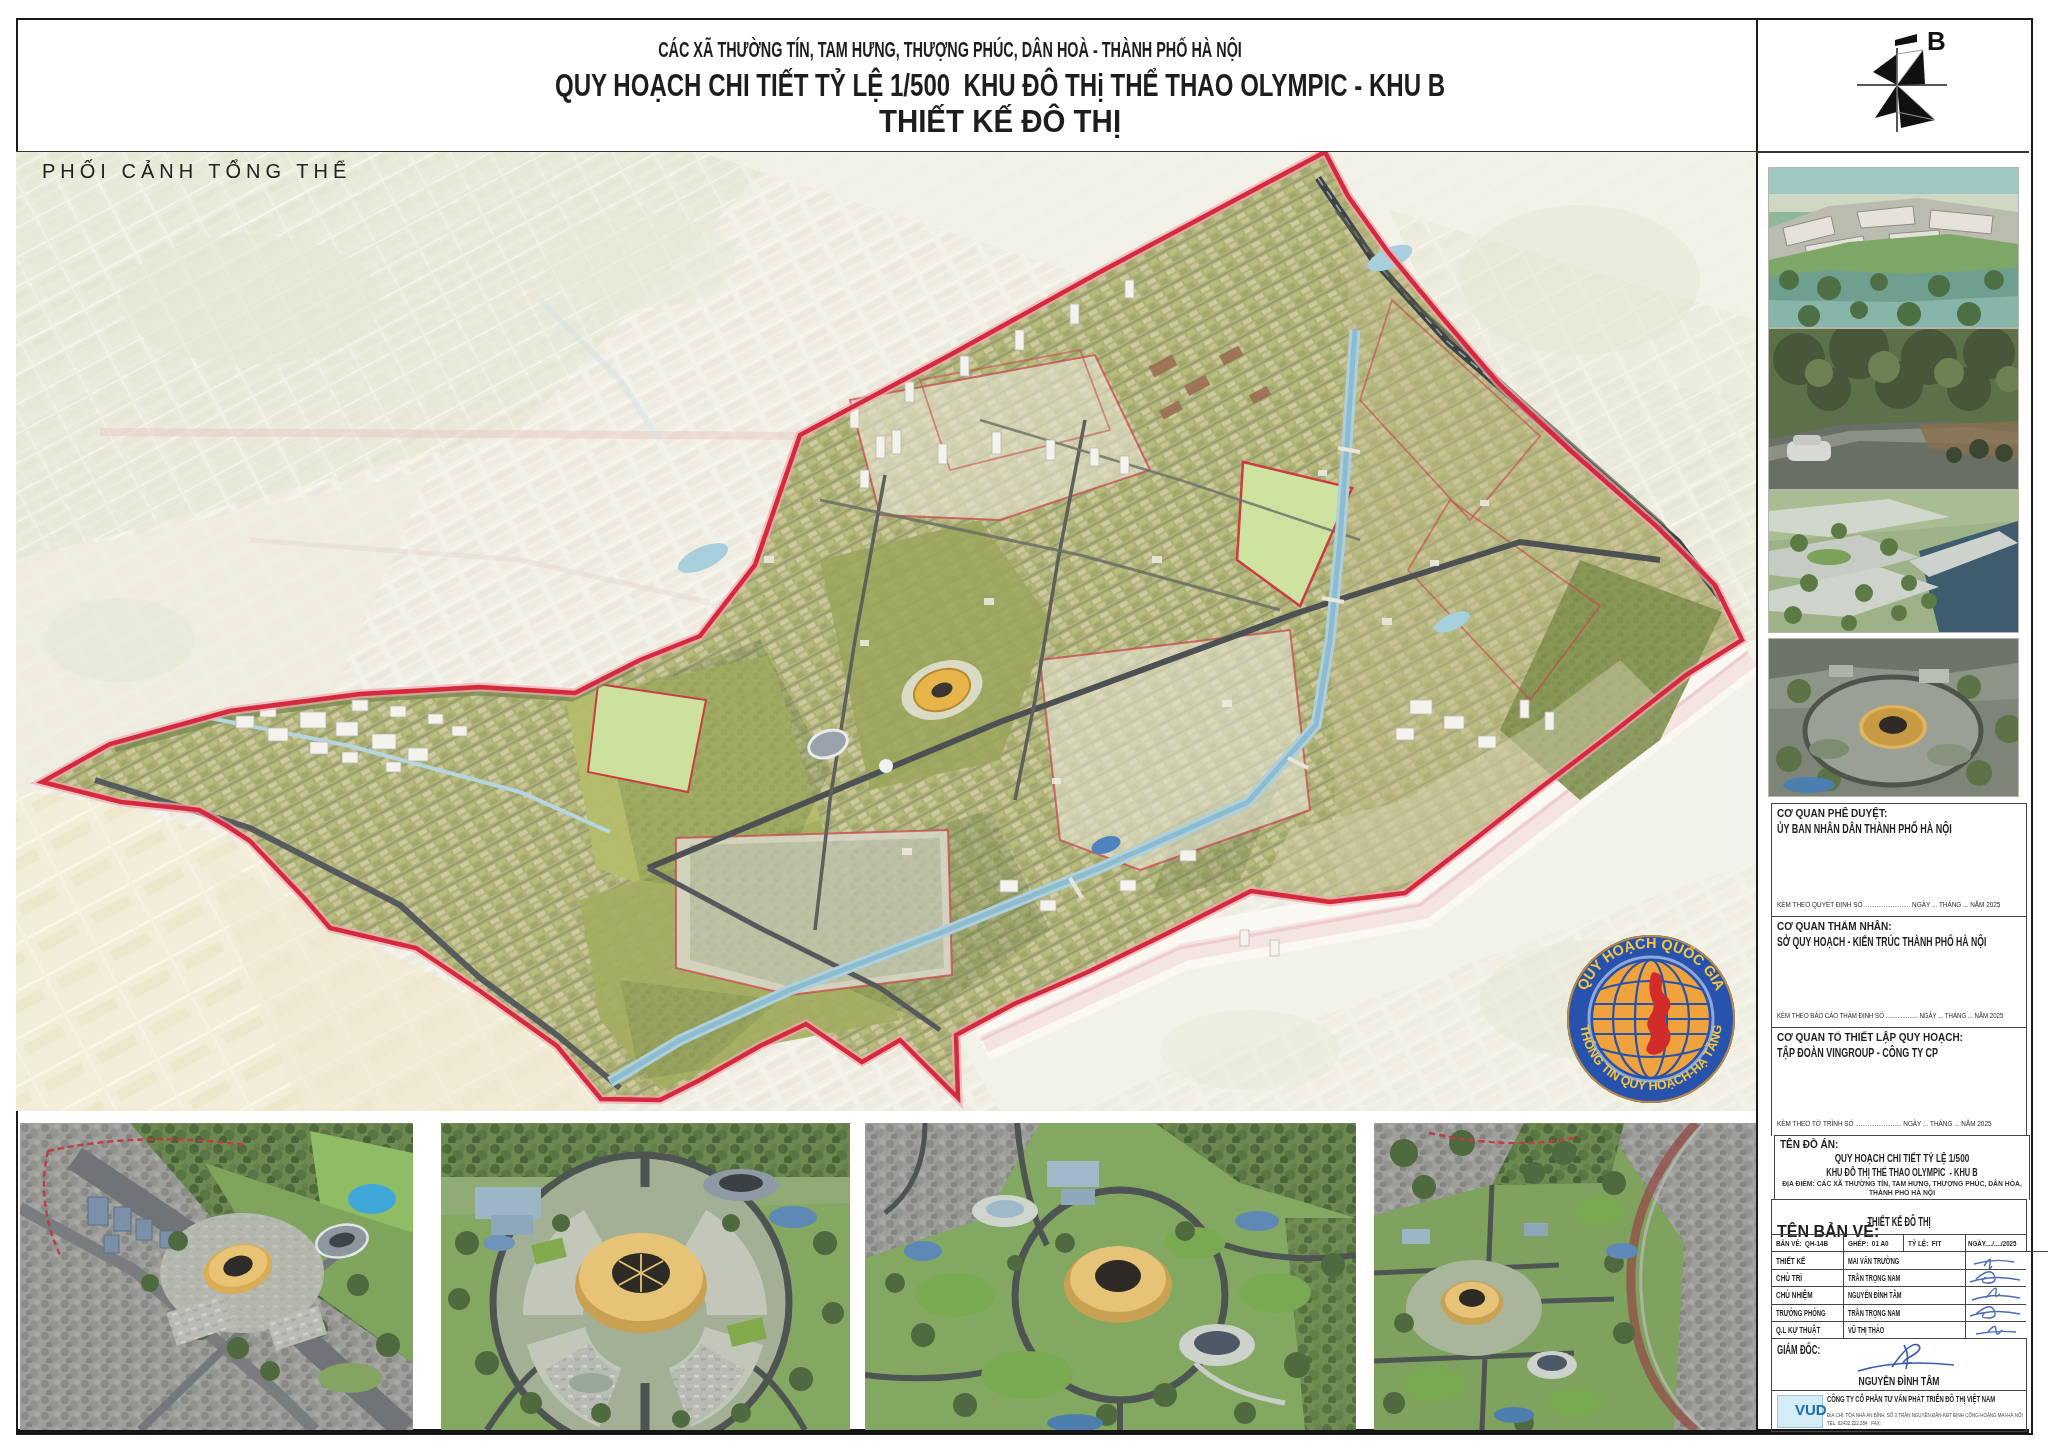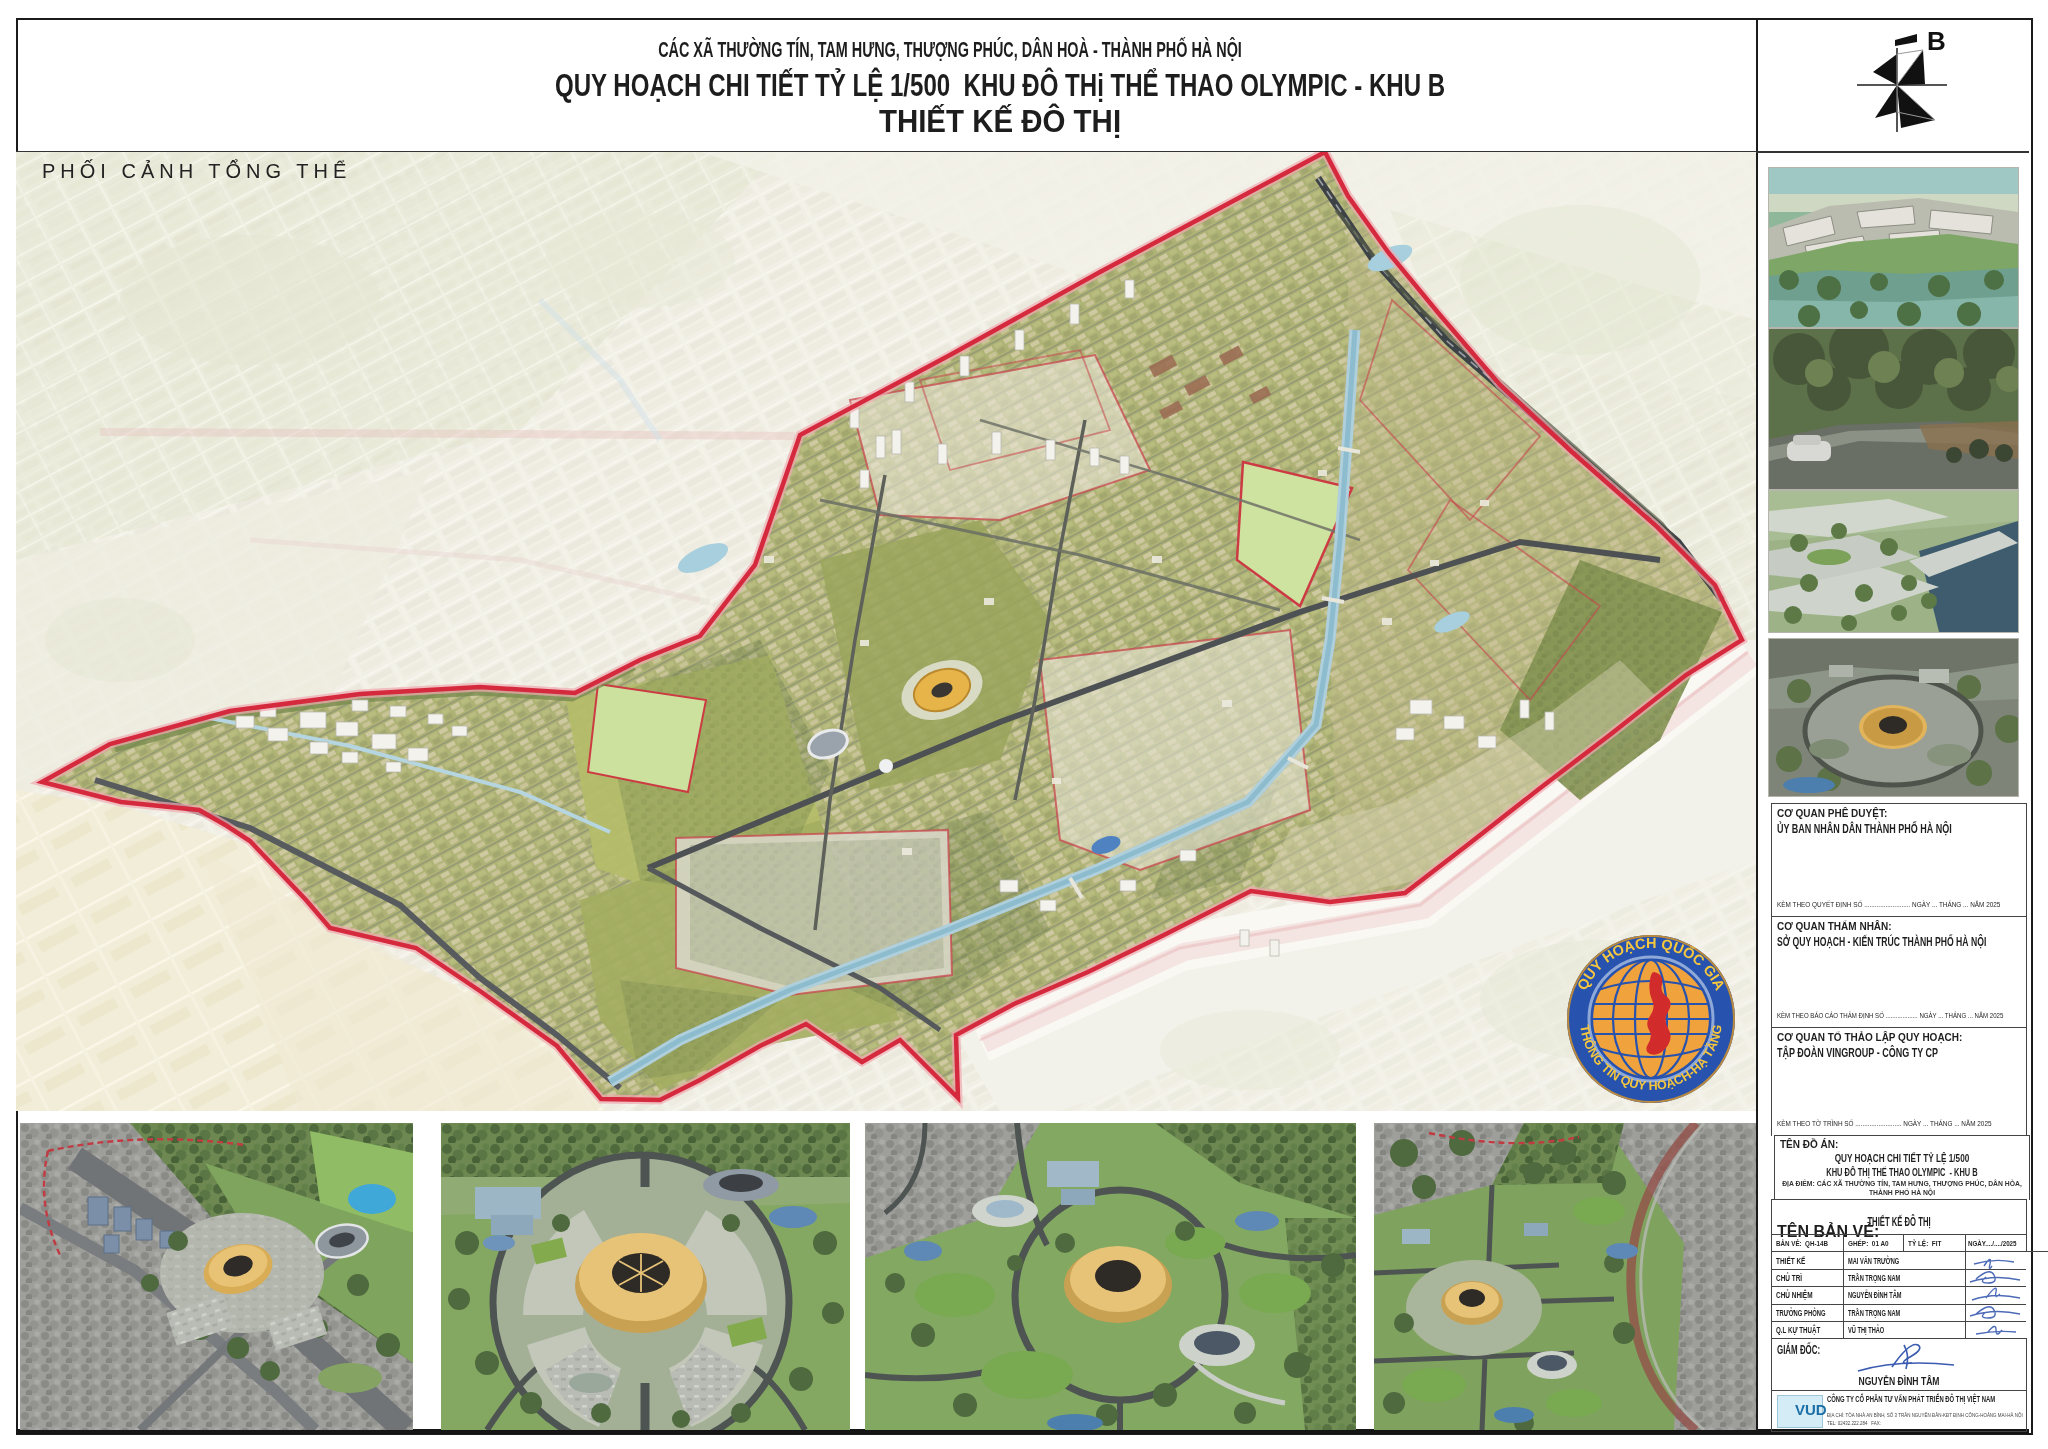--- a/index.html
+++ b/index.html
@@ -406,21 +406,21 @@
     <div class="abs" style="left:5px;top:4px;font-size:10px;font-weight:bold;">CƠ QUAN PHÊ DUYỆT:</div>
     <div class="abs" style="left:5px;top:18px;font-size:12.5px;font-weight:bold;white-space:nowrap;transform:scaleX(0.72);transform-origin:0 0;">ỦY BAN NHÂN DÂN THÀNH PHỐ HÀ NỘI</div>
     <div class="abs" style="left:5px;top:96px;font-size:7.8px;white-space:nowrap;transform:scaleX(0.82);transform-origin:0 0;">KÈM THEO QUYẾT ĐỊNH SỐ .......................... NGÀY ... THÁNG ... NĂM 2025</div>
   </div>
   <div class="abs" style="left:0;top:113px;width:254px;height:111px;border:1.5px solid #444;border-bottom:none;overflow:hidden;">
     <div class="abs" style="left:5px;top:4px;font-size:10px;font-weight:bold;">CƠ QUAN THẨM NHÂN:</div>
     <div class="abs" style="left:5px;top:18px;font-size:12px;font-weight:bold;white-space:nowrap;transform:scaleX(0.72);transform-origin:0 0;">SỞ QUY HOẠCH - KIẾN TRÚC THÀNH PHỐ HÀ NỘI</div>
     <div class="abs" style="left:5px;top:94px;font-size:7.8px;white-space:nowrap;transform:scaleX(0.78);transform-origin:0 0;">KÈM THEO BÁO CÁO THẨM ĐỊNH SỐ ................... NGÀY ... THÁNG ... NĂM 2025</div>
   </div>
   <div class="abs" style="left:0;top:224px;width:254px;height:108px;border:1.5px solid #444;border-bottom:none;overflow:hidden;">
-    <div class="abs" style="left:5px;top:4px;font-size:10px;font-weight:bold;">CƠ QUAN TỔ THẢO LẬP QUY HOẠCH:</div>
+    <div class="abs" style="left:5px;top:4px;font-size:10px;font-weight:bold;">CƠ QUAN TỔ THIẾT LẬP QUY HOẠCH:</div>
     <div class="abs" style="left:5px;top:18px;font-size:12.5px;font-weight:bold;white-space:nowrap;transform:scaleX(0.72);transform-origin:0 0;">TẬP ĐOÀN VINGROUP - CÔNG TY CP</div>
     <div class="abs" style="left:5px;top:91px;font-size:7.8px;white-space:nowrap;transform:scaleX(0.82);transform-origin:0 0;">KÈM THEO TỜ TRÌNH SỐ .......................... NGÀY ... THÁNG ... NĂM 2025</div>
   </div>
   <div class="abs" style="left:3px;top:332px;width:254px;height:64px;border:1.5px solid #444;border-bottom:none;overflow:hidden;">
     <div class="abs" style="left:5px;top:3px;font-size:10px;font-weight:bold;">TÊN ĐỒ ÁN:</div>
     <div class="abs" style="left:0;top:16px;width:254px;text-align:center;font-size:10.5px;font-weight:bold;transform:scaleX(0.78);">QUY HOẠCH CHI TIẾT TỶ LỆ 1/500</div>
     <div class="abs" style="left:0;top:30px;width:254px;text-align:center;font-size:10.5px;font-weight:bold;transform:scaleX(0.71);">KHU ĐÔ THỊ THỂ THAO OLYMPIC&nbsp; - KHU B</div>
     <div class="abs" style="left:0;top:44px;width:254px;text-align:center;font-size:6.8px;font-weight:bold;color:#333;">ĐỊA ĐIỂM: CÁC XÃ THƯỜNG TÍN, TAM HƯNG, THƯỢNG PHÚC, DÂN HÒA,</div>
     <div class="abs" style="left:0;top:53px;width:254px;text-align:center;font-size:6.8px;font-weight:bold;color:#333;">THÀNH PHỐ HÀ NỘI</div>
   </div>

